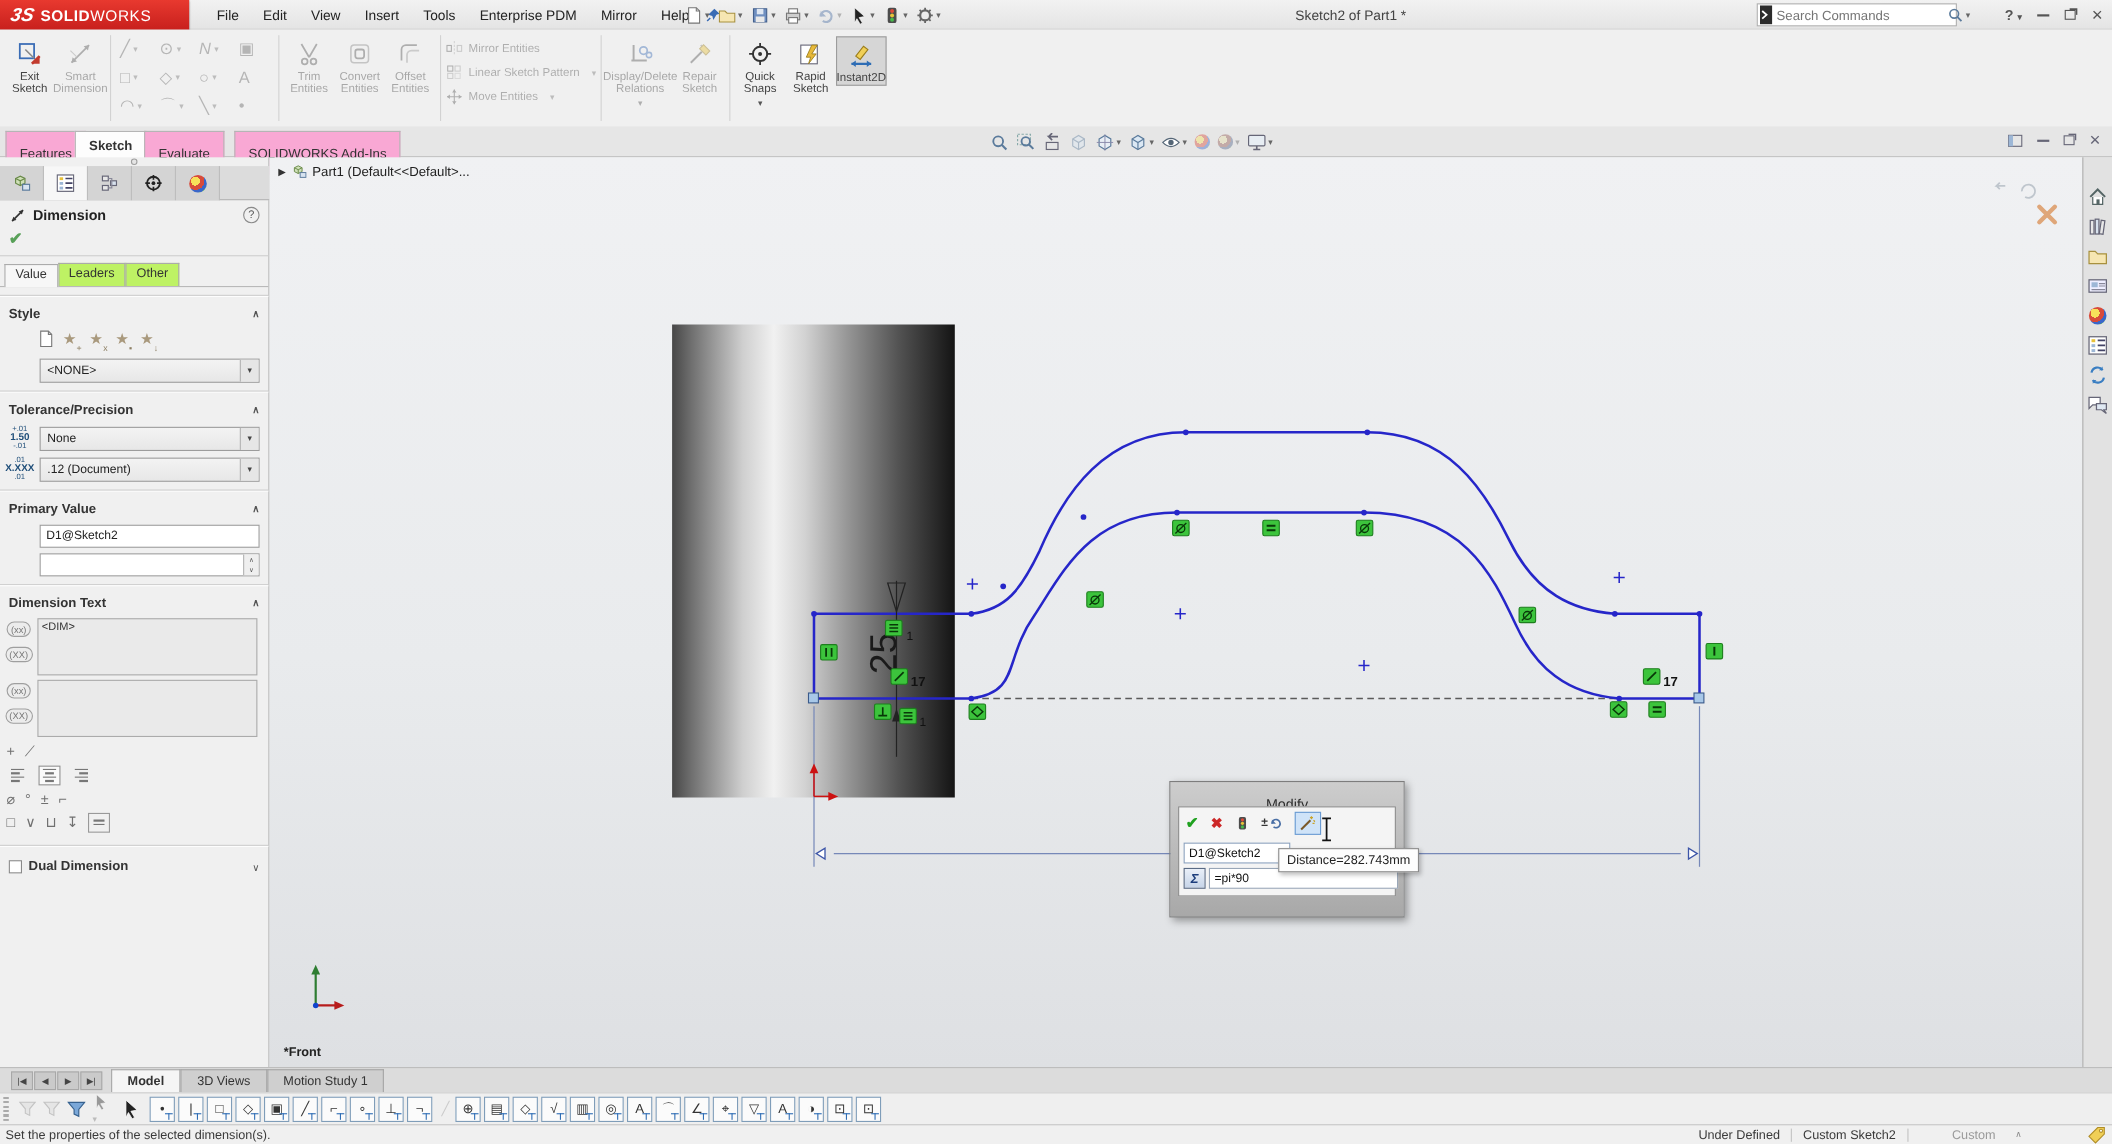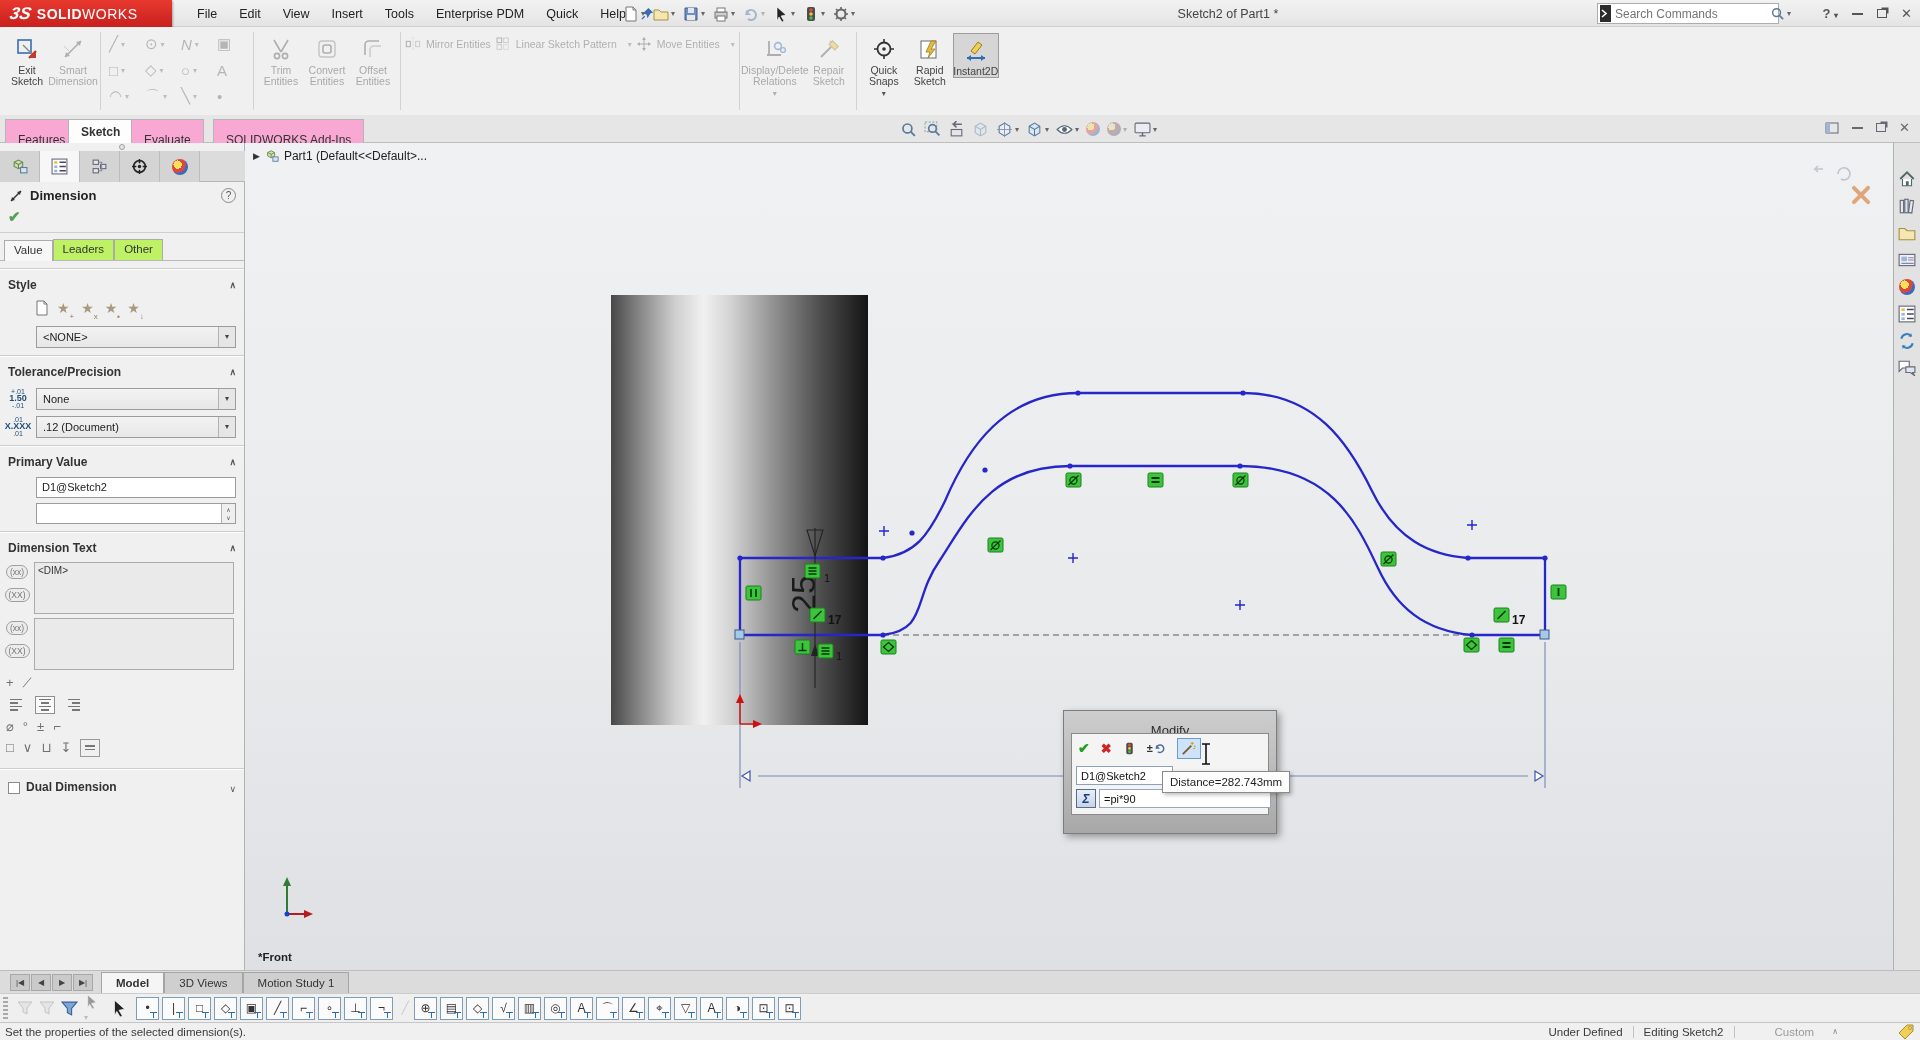--- a/index.html
+++ b/index.html
@@ -29,21 +29,21 @@
   
   #ribbon{position:absolute;left:0;top:27px;width:1920px;height:88px;background:#f0f0f0;display:flex;align-items:stretch;padding:2px 4px}
   .rsep{width:1px;background:#d2d2d2;margin:3px 4px}
   .rgroup{display:flex;align-items:flex-start;padding-top:4px}
   .rbtn{width:46px;display:flex;flex-direction:column;align-items:center;text-align:center;font-size:10.5px;line-height:11px;color:#444;padding-top:3px}
   .rbtn .ric{height:26px;display:flex;align-items:center;justify-content:center;margin-bottom:3px}
   .dis{opacity:.42}
   .grid3{display:grid;grid-template-columns:repeat(4,36px);grid-auto-rows:26px;align-items:center;padding-top:2px}
   .gi{display:flex;align-items:center;gap:3px;color:#666;font-size:15px;padding-left:4px}
   .gi .dd{font-size:8px;color:#777}
-  .rowbtns{display:flex;justify-content:space-between;gap:4px;padding-top:6px}
+  .rowbtns{display:flex;flex-direction:column;justify-content:flex-start;gap:4px;padding-top:6px}
   .rowbtn{display:flex;align-items:center;gap:5px;font-size:10.5px;color:#555;height:18px}
   .rowbtn .dd{font-size:8px;color:#777;margin-left:6px}
   .pressed{background:#d6d6d6;border:1px solid #9c9c9c}
   .undd{font-size:8px;color:#555;margin-top:1px}
   
   #tabrow{position:absolute;left:0;top:115px;width:1920px;height:28px;background:#e6e6e6;border-bottom:1px solid #bdbdbd}
   .ctab{position:absolute;top:4px;height:40px;padding:0 12px;display:flex;align-items:center;font-size:12px;color:#333;background:#f9a8d4;border:1px solid #b5b5b5;border-bottom:none}
   .ctab.active{background:#fdfdfd;font-weight:bold;height:25px}
   #headsup{position:absolute;left:900px;top:2px;height:24px;display:flex;align-items:center;gap:7px;color:#4d6e8d}
   #headsup .hic{display:flex;align-items:center;gap:2px}
@@ -353,21 +353,21 @@
     <span class="solid">SOLID</span>
       <span class="works">WORKS</span>
   </div>
   <div id="menubar">
     <span class="menu">File</span>
     <span class="menu">Edit</span>
     <span class="menu">View</span>
     <span class="menu">Insert</span>
     <span class="menu">Tools</span>
     <span class="menu">Enterprise PDM</span>
-    <span class="menu">Quick</span>
+    <span class="menu">Mirror</span>
     <span class="menu">Help</span>
     <span class="qbtn">
         <svg width="15" height="15">
           <use href="#i-pin"></use>
         </svg>
       </span>
   </div>
   <div id="quickbar">
     <span class="qbtn">
         <svg width="16" height="16">
@@ -1306,21 +1306,21 @@
         <i class="b1"></i>
         <i class="b2"></i>
       </span>
     </span>
 </div>
 
 <div id="statusbar">
   <span class="msg">Set the properties of the selected dimension(s).</span>
   <span class="stitem">Under Defined</span>
   <span class="stsep"></span>
-  <span class="stitem">Editing Sketch2</span>
+  <span class="stitem">Custom Sketch2</span>
   <span class="stsep"></span>
   <span class="stmuted" style="margin-left:30px">Custom</span>
   <span class="stup">∧</span>
   <span style="margin:0 6px 0 60px">
       <svg width="16" height="16">
         <use href="#i-tag"></use>
       </svg>
     </span>
 </div>
 

